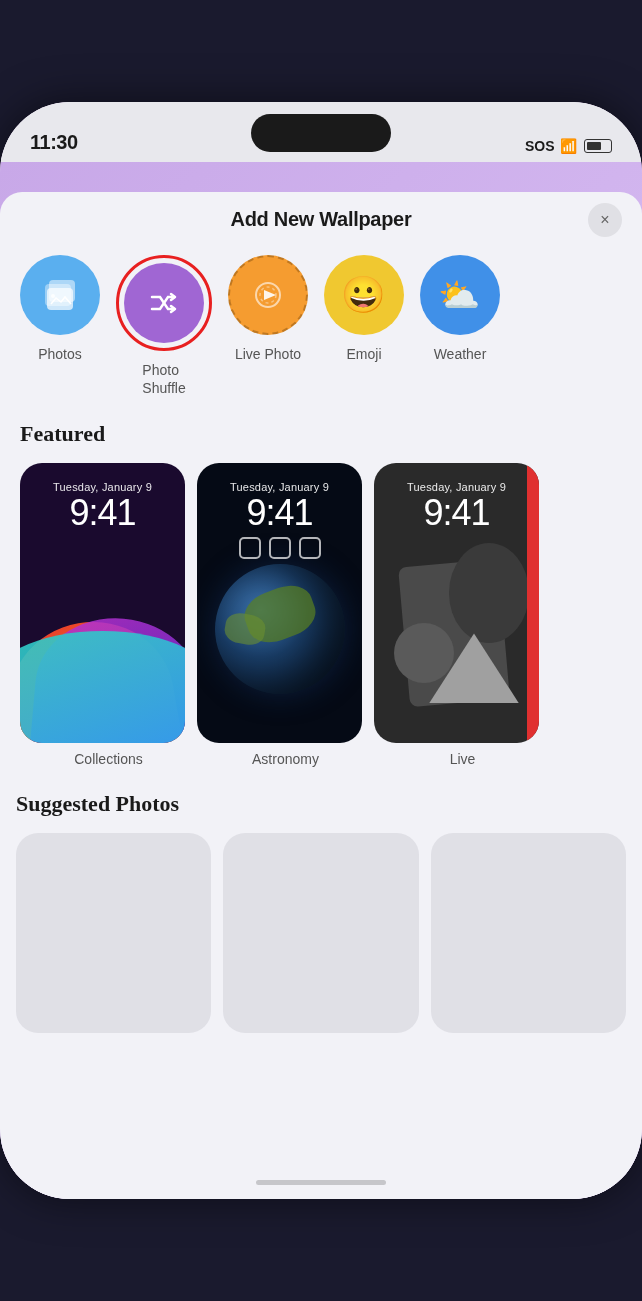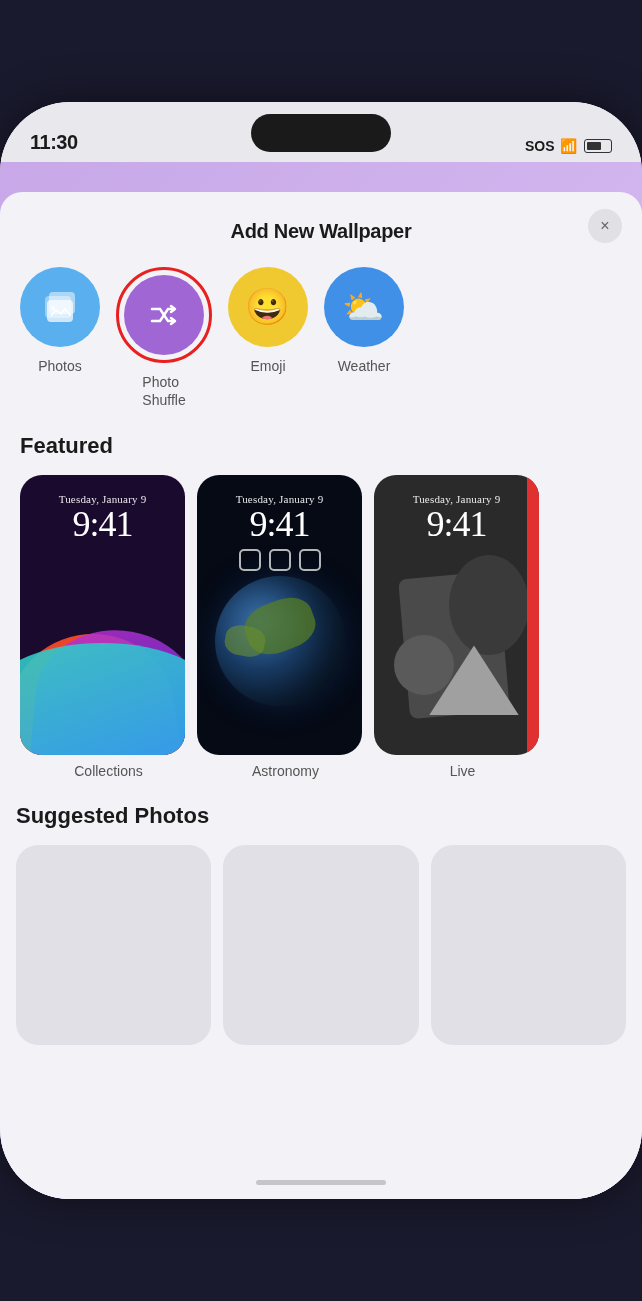--- a/index.html
+++ b/index.html
@@ -116,21 +116,21 @@
       background: #f2f2f7;
       border-radius: 22px 22px 0 0;
       display: flex;
       flex-direction: column;
       align-items: center;
       overflow: hidden;
     }
 
     .modal-header {
       width: 100%;
-      padding: 28px 20px 16px;
+      padding: 16px 20px 16px;
       display: flex;
       align-items: center;
       justify-content: center;
       position: relative;
       flex-shrink: 0;
     }
 
     .modal-title {
       font-size: 20px;
       font-weight: 700;
@@ -206,20 +206,21 @@
       width: 100%;
       padding: 4px 20px 16px;
       flex-shrink: 0;
     }
 
     .section-title {
       font-size: 22px;
       font-weight: 700;
       color: #1a1a1a;
       margin-bottom: 16px;
+      font-family: Liberation Serif, serif;
     }
 
     .featured-row {
       display: flex;
       flex-direction: row;
       gap: 12px;
       overflow-x: auto;
       scrollbar-width: none;
     }
 
@@ -385,21 +386,20 @@
     }
 
     
     .card-time {
       position: absolute;
       top: 0; left: 0; right: 0;
       padding: 18px 12px 8px;
       color: white;
       text-align: center;
       z-index: 5;
-      font-family: Liberation Serif, serif;
     }
 
     .card-date {
       font-size: 11px;
       font-weight: 400;
       opacity: 0.9;
       letter-spacing: 0.2px;
     }
 
     .card-clock {
@@ -539,20 +539,30 @@
                   <path d="M7 13 L15 13 L23 25 L29 25" stroke="white" stroke-width="2.5" fill="none" stroke-linecap="round"></path>
                   <path d="M7 25 L15 25 L23 13 L29 13" stroke="white" stroke-width="2.5" fill="none" stroke-linecap="round"></path>
                   <polyline points="26,10 30,13 26,16" fill="none" stroke="white" stroke-width="2.5" stroke-linecap="round" stroke-linejoin="round"></polyline>
                   <polyline points="26,22 30,25 26,28" fill="none" stroke="white" stroke-width="2.5" stroke-linecap="round" stroke-linejoin="round"></polyline>
                 </svg>
               </div>
             </div>
             <span class="option-label">Photo<br>Shuffle</span>
           </div>
 
+          <div class="wallpaper-option">
+            <div class="option-icon live-photo">
+              <svg width="38" height="38" viewBox="0 0 38 38">
+                <circle cx="19" cy="19" r="12" fill="none" stroke="white" stroke-width="2" opacity="0.6"></circle>
+                <circle cx="19" cy="19" r="8" fill="none" stroke="white" stroke-width="1.5" opacity="0.4" stroke-dasharray="3 3"></circle>
+                <polygon points="15,14 27,19 15,24" fill="white" opacity="0.9"></polygon>
+              </svg>
+            </div>
+            <span class="option-label">Live Photo</span>
+          </div>
 
           <div class="wallpaper-option">
             <div class="option-icon emoji">
               <span style="font-size:36px;">😀</span>
             </div>
             <span class="option-label">Emoji</span>
           </div>
 
           <div class="wallpaper-option">
             <div class="option-icon weather">

